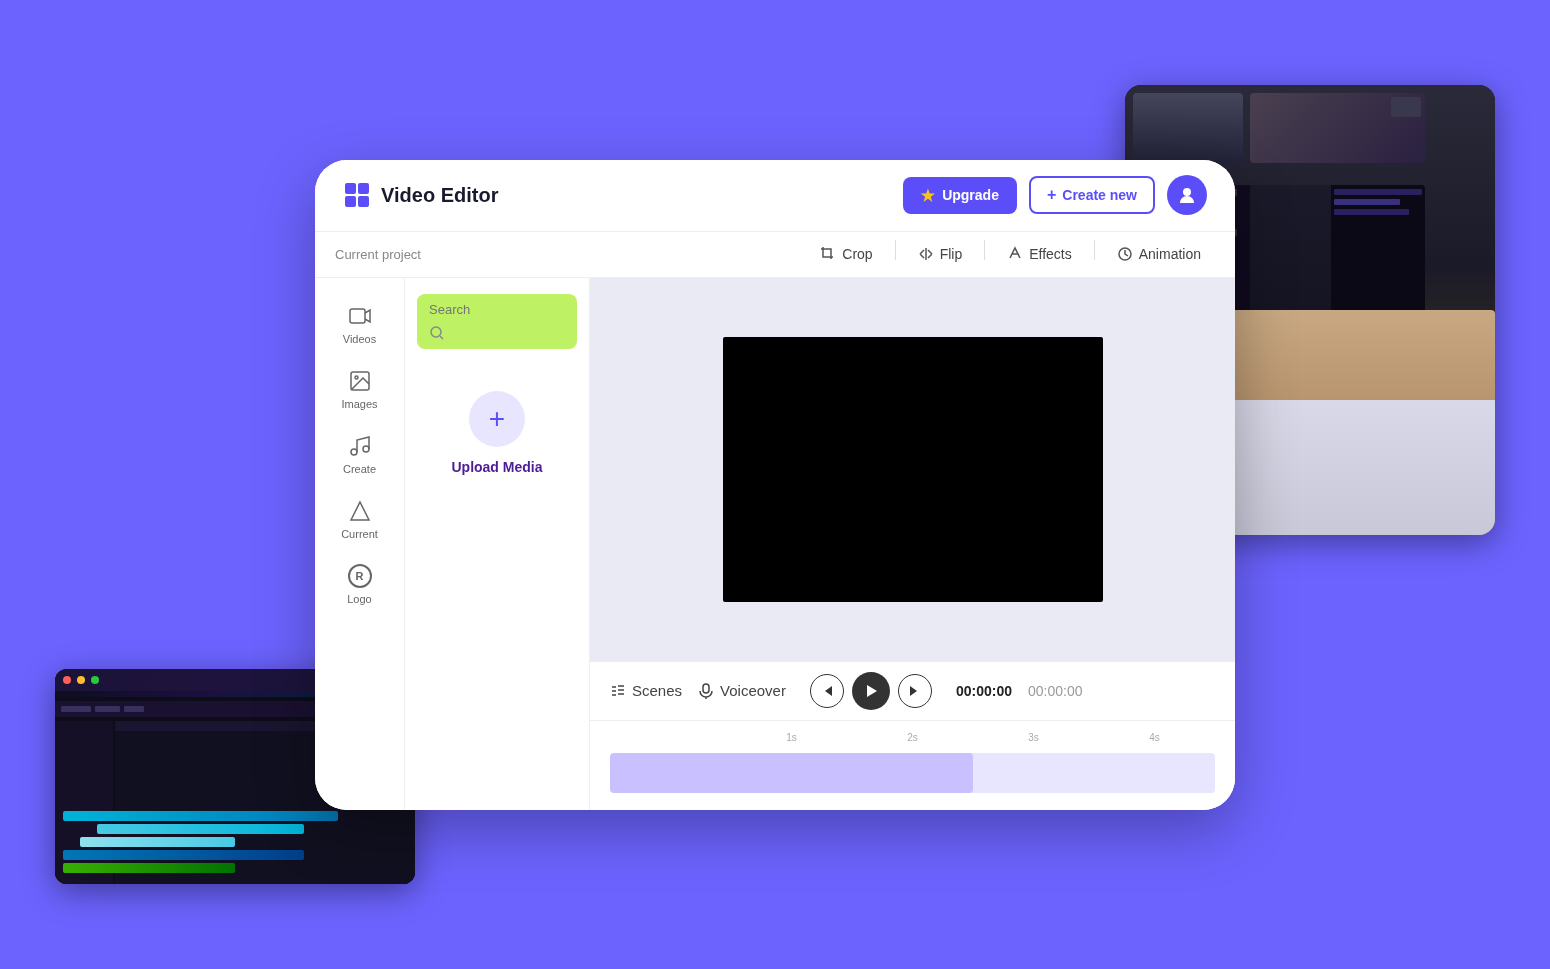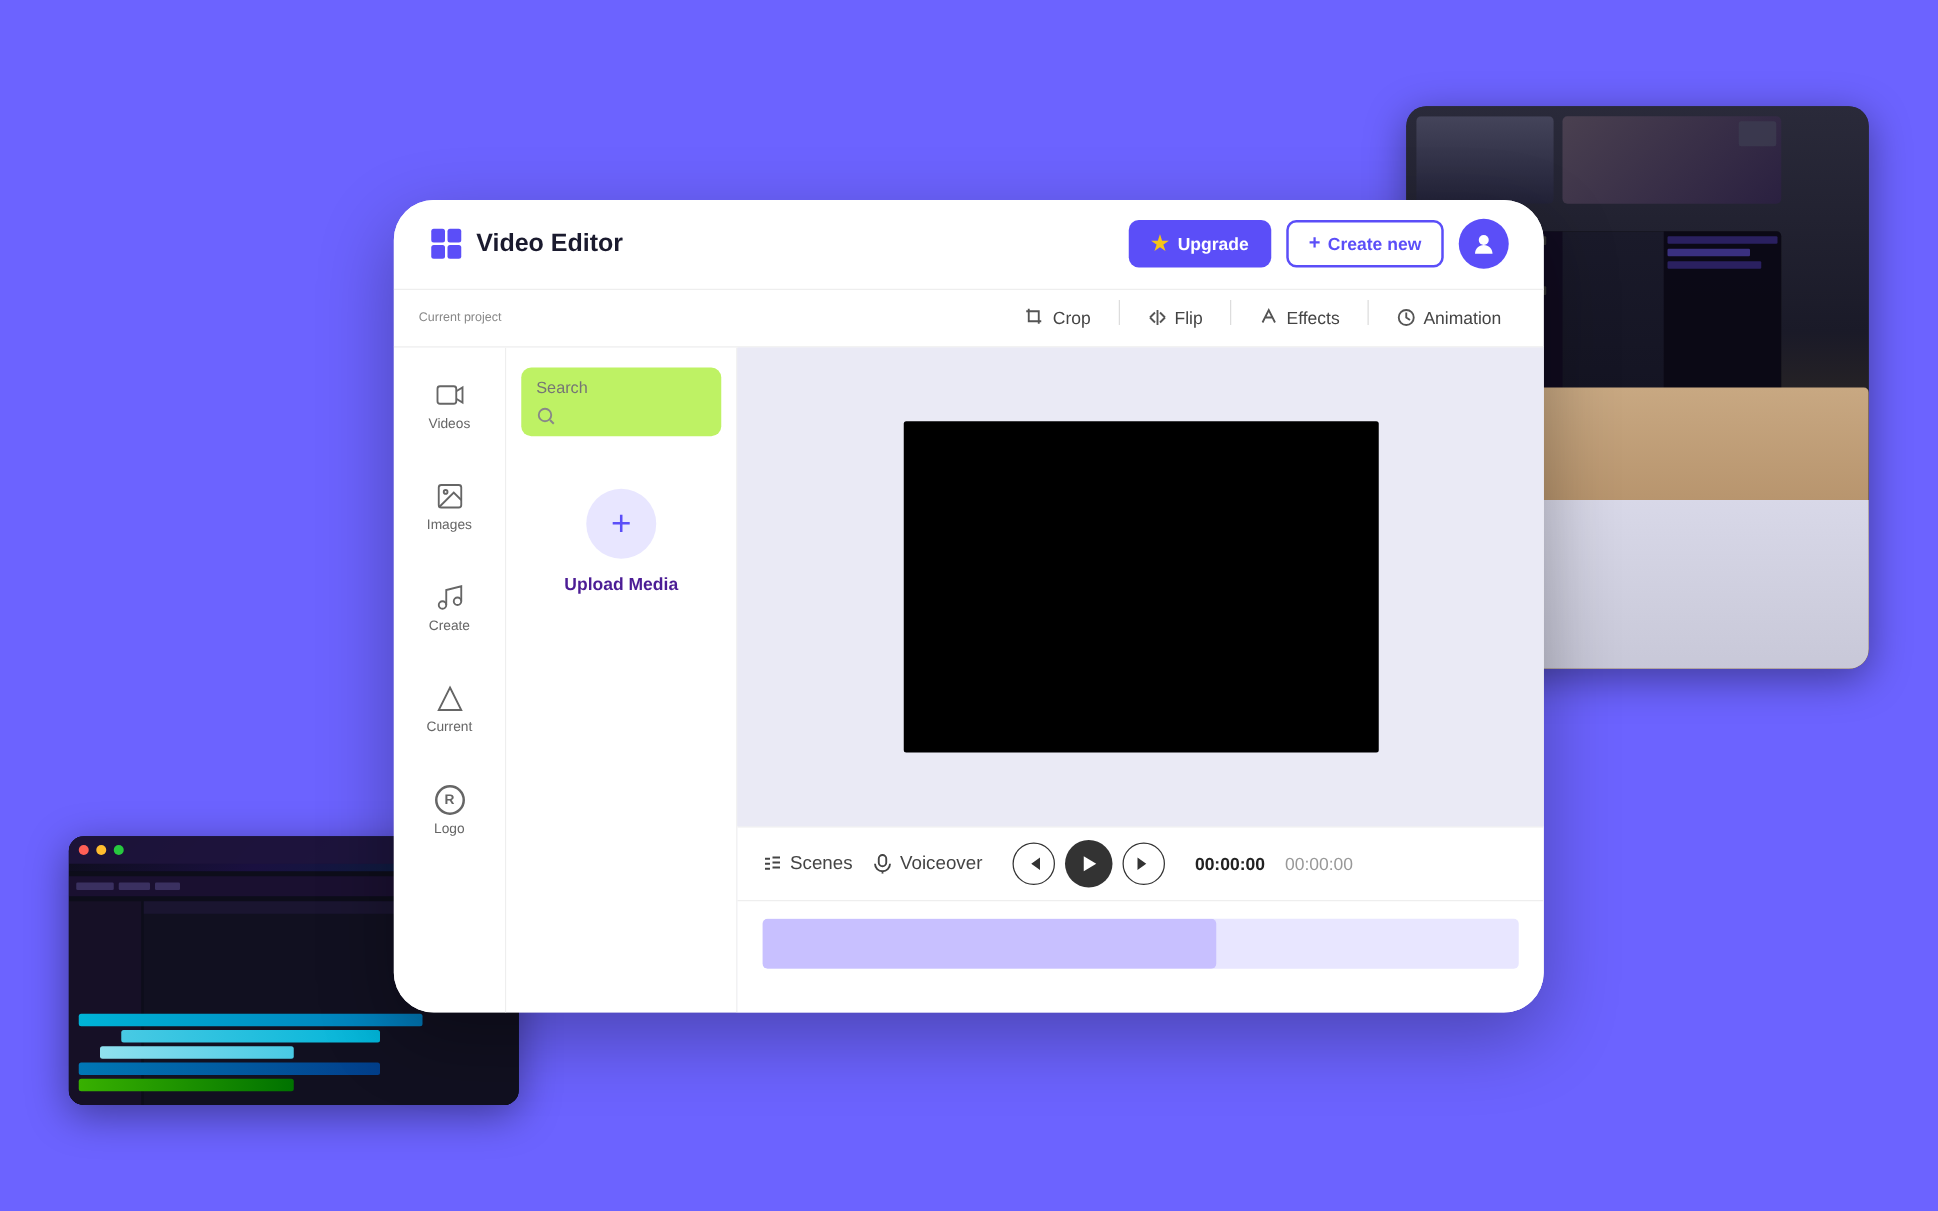--- a/index.html
+++ b/index.html
@@ -179,21 +179,21 @@
 
     
     .sidebar {
       width: 90px;
       background: white;
       border-right: 1px solid #eee;
       display: flex;
       flex-direction: column;
       align-items: center;
       padding: 16px 0;
-      gap: 20px;
+      gap: 4px;
     }
     .sidebar-item {
       display: flex;
       flex-direction: column;
       align-items: center;
       gap: 5px;
       padding: 10px 12px;
       cursor: pointer;
       border-radius: 8px;
       width: 76px;
@@ -408,21 +408,21 @@
       border-bottom: 1px solid #eee;
       padding: 0 20px;
       height: 46px;
       display: flex;
       align-items: center;
       gap: 0;
       position: relative;
     }
     .project-label-left {
       color: #888;
-      font-size: 10px;
+      font-size: 13px;
       margin-right: auto;
     }
 
     .right-screen-sim {
       position: absolute;
       top: 100px;
       left: 30px;
       right: 70px;
       bottom: 60px;
       background: #111;
@@ -691,20 +691,29 @@
             <svg width="14" height="14" viewBox="0 0 14 14" fill="#333">
               <path d="M12 2v10M2 2l7 5-7 5V2z"></path>
             </svg>
           </button>
         </div>
         <span class="timecode">00:00:00</span>
         <span class="timecode-secondary">00:00:00</span>
       </div>
 
       <div class="timeline">
+        <div class="timeline-ruler">
+          <div class="ruler-marks">
+            <span class="ruler-mark"></span>
+            <span class="ruler-mark">1s</span>
+            <span class="ruler-mark">2s</span>
+            <span class="ruler-mark">3s</span>
+            <span class="ruler-mark">4s</span>
+          </div>
+        </div>
         <div class="timeline-track">
           <div class="timeline-block"></div>
         </div>
       </div>
     </div>
 
   </div>
 </div>
 
 </body></html>

